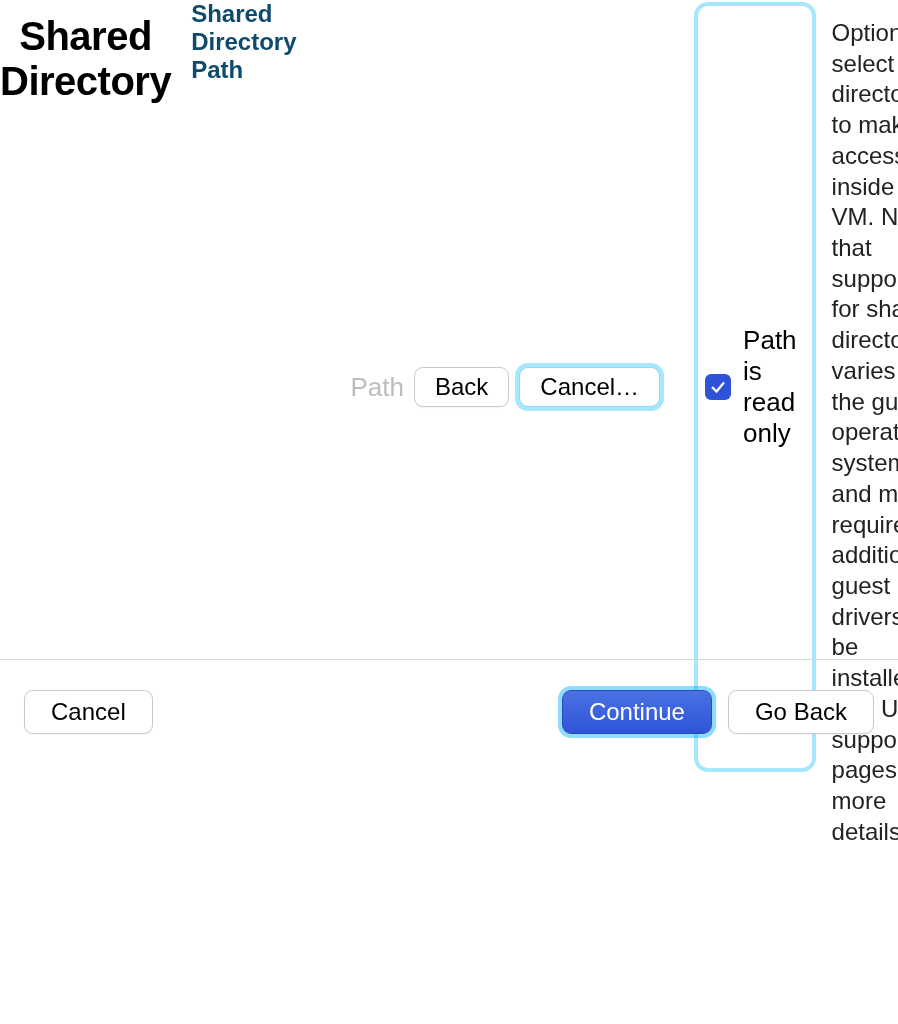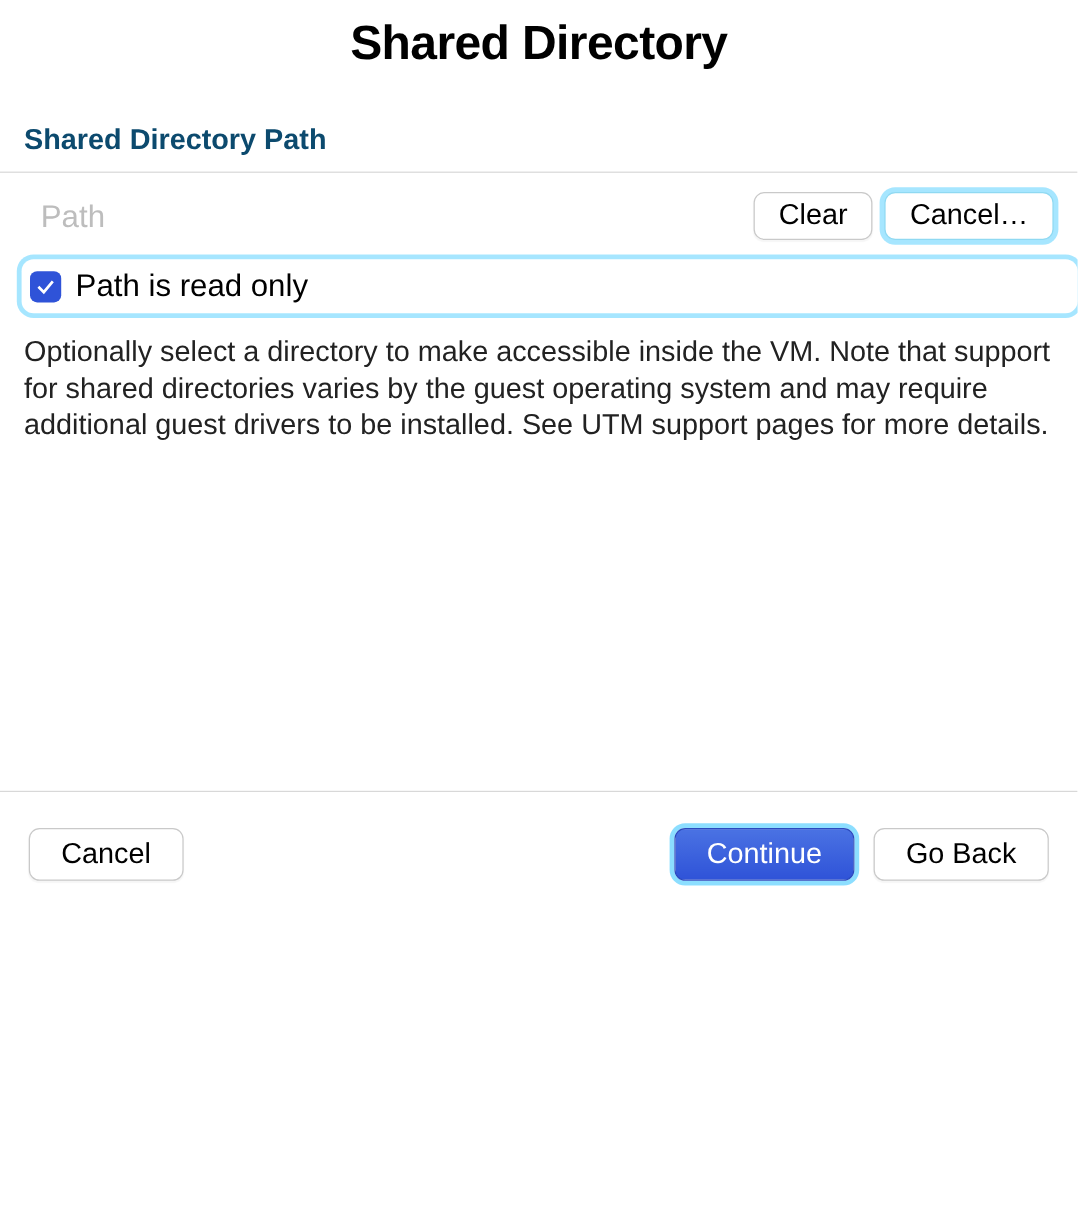--- a/index.html
+++ b/index.html
@@ -9,21 +9,21 @@
     width: 898px;
     height: 1024px;
     font-family: -apple-system, "Helvetica Neue", Helvetica, Arial, sans-serif;
     background: #ffffff;
     color: #000;
   }
   .window {
     width: 898px;
     height: 768px;
     display: flex;
-    flex-direction: column;
+    flex-direction: row;
     position: relative;
   }
   .title {
     text-align: center;
     font-size: 40px;
     font-weight: 700;
     margin-top: 14px;
     margin-bottom: 44px;
     letter-spacing: -0.5px;
   }
@@ -136,21 +136,21 @@
 
 <div class="window">
 
   <div class="title">Shared Directory</div>
 
   <div class="section-header">Shared Directory Path</div>
   <div class="divider"></div>
 
   <div class="row-path">
     <div class="path-placeholder">Path</div>
-    <button class="btn">Clear</button>
+    <button class="btn">Back</button>
     <button class="btn btn-focus">Cancel…</button>
   </div>
 
   <div class="checkbox-row">
     <span class="checkbox">
       <svg viewBox="0 0 24 24">
           <polyline points="4 12 10 18 20 6"></polyline>
         </svg>
     </span>
     <span class="checkbox-label">Path is read only</span>

